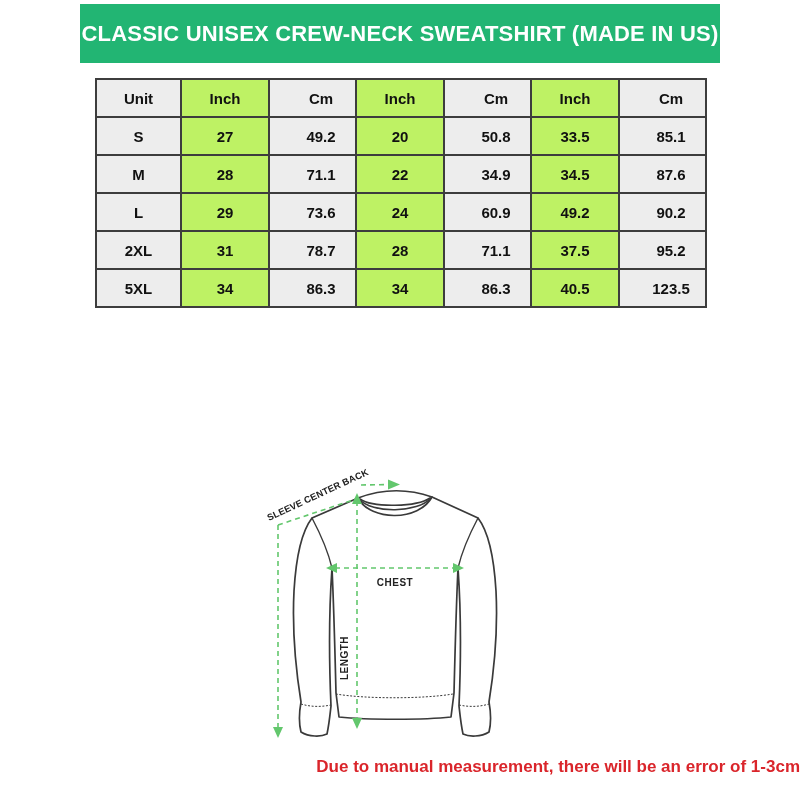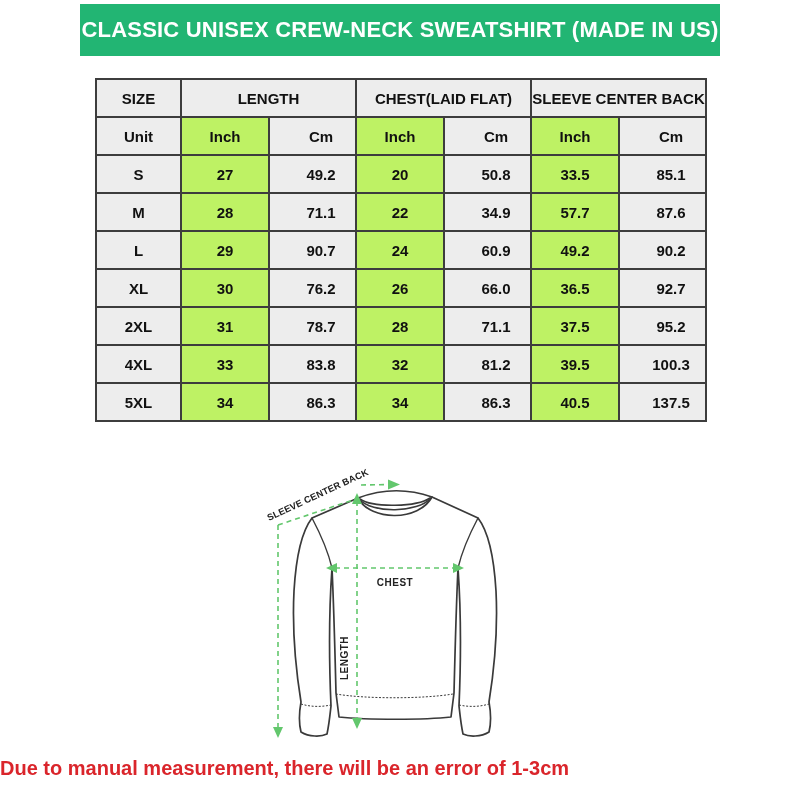--- a/index.html
+++ b/index.html
@@ -9,21 +9,21 @@
     --cell-gray:#ededed;
     --border:#3d3d3d;
     --note-red:#da252b;
   }
   html,body{margin:0;padding:0;}
   body{
     width:800px;height:800px;position:relative;background:#ffffff;
     font-family:"Liberation Sans","DejaVu Sans",sans-serif;overflow:hidden;
   }
   .banner{
-    position:absolute;left:80px;top:4px;width:640px;height:52px;
+    position:absolute;left:80px;top:4px;width:640px;height:59px;
     background:var(--green-banner);display:flex;align-items:center;justify-content:center;
   }
   .banner-title{
     color:#ffffff;font-size:22px;font-weight:bold;letter-spacing:.2px;white-space:nowrap;
   }
   .size-table{
     position:absolute;left:95px;top:78px;width:610px;
     border-collapse:collapse;table-layout:fixed;
   }
   .size-table td,.size-table th{
@@ -37,48 +37,42 @@
   .size-table .c-inch{background:#bef264;}
   .size-table .c-cm{background:var(--cell-gray);padding-left:17px;}
   .diagram{position:absolute;left:255px;top:455px;width:300px;height:300px;}
   .ol{fill:none;stroke:var(--outline);stroke-width:1.6;stroke-linejoin:round;stroke-linecap:round;}
   .ol-fill{fill:#ffffff;stroke:var(--outline);stroke-width:1.7;stroke-linejoin:round;}
   .seam{fill:none;stroke:var(--outline);stroke-width:1;stroke-dasharray:2 1.6;}
   .gline{fill:none;stroke:var(--green-arrow);stroke-width:1.6;stroke-dasharray:5 4;}
   .ghead{fill:var(--green-arrow);stroke:none;}
   .dlabel{fill:#222222;font-family:"Liberation Sans","DejaVu Sans",sans-serif;font-weight:bold;}
   .note{
-    position:absolute;left:0;top:757px;width:800px;text-align:left;
-    font-size:20px;font-weight:bold;color:var(--note-red);
+    position:absolute;left:0;top:757px;width:800px;text-align:right;
+    font-size:17px;font-weight:bold;color:var(--note-red);
   }
 </style>
 </head>
 <body>
 
 <div class="banner">
   <span class="banner-title">CLASSIC UNISEX CREW-NECK SWEATSHIRT (MADE IN US)</span>
 </div>
 
 <table class="size-table">
   <colgroup>
     <col style="width:85px">
       <col style="width:88px">
       <col style="width:87px">
     <col style="width:88px">
       <col style="width:87px">
       <col style="width:88px">
       <col style="width:87px">
   </colgroup>
   <thead>
-    <tr>
-      <th class="hdr">SIZE</th>
-      <th class="hdr" colspan="2">LENGTH</th>
-      <th class="hdr" colspan="2">CHEST(LAID FLAT)</th>
-      <th class="hdr" colspan="2">SLEEVE CENTER BACK</th>
-    </tr>
     <tr>
       <td class="c-size">Unit</td>
       <td class="c-inch">Inch</td>
       <td class="c-cm">Cm</td>
       <td class="c-inch">Inch</td>
       <td class="c-cm">Cm</td>
       <td class="c-inch">Inch</td>
       <td class="c-cm">Cm</td>
     </tr>
   </thead>
@@ -91,67 +85,49 @@
         <td class="c-cm">50.8</td>
         <td class="c-inch">33.5</td>
         <td class="c-cm">85.1</td>
       </tr>
       <tr>
         <td class="c-size">M</td>
         <td class="c-inch">28</td>
         <td class="c-cm">71.1</td>
         <td class="c-inch">22</td>
         <td class="c-cm">34.9</td>
-        <td class="c-inch">57.7</td>
+        <td class="c-inch">34.5</td>
         <td class="c-cm">87.6</td>
       </tr>
       <tr>
         <td class="c-size">L</td>
         <td class="c-inch">29</td>
-        <td class="c-cm">90.7</td>
+        <td class="c-cm">73.6</td>
         <td class="c-inch">24</td>
         <td class="c-cm">60.9</td>
         <td class="c-inch">49.2</td>
         <td class="c-cm">90.2</td>
-      </tr>
-      <tr>
-        <td class="c-size">XL</td>
-        <td class="c-inch">30</td>
-        <td class="c-cm">76.2</td>
-        <td class="c-inch">26</td>
-        <td class="c-cm">66.0</td>
-        <td class="c-inch">36.5</td>
-        <td class="c-cm">92.7</td>
       </tr>
       <tr>
         <td class="c-size">2XL</td>
         <td class="c-inch">31</td>
         <td class="c-cm">78.7</td>
         <td class="c-inch">28</td>
         <td class="c-cm">71.1</td>
         <td class="c-inch">37.5</td>
         <td class="c-cm">95.2</td>
       </tr>
       <tr>
-        <td class="c-size">4XL</td>
-        <td class="c-inch">33</td>
-        <td class="c-cm">83.8</td>
-        <td class="c-inch">32</td>
-        <td class="c-cm">81.2</td>
-        <td class="c-inch">39.5</td>
-        <td class="c-cm">100.3</td>
-      </tr>
-      <tr>
         <td class="c-size">5XL</td>
         <td class="c-inch">34</td>
         <td class="c-cm">86.3</td>
         <td class="c-inch">34</td>
         <td class="c-cm">86.3</td>
         <td class="c-inch">40.5</td>
-        <td class="c-cm">137.5</td>
+        <td class="c-cm">123.5</td>
       </tr>
     </tbody>
 </table>
 
 <svg class="diagram" viewBox="0 0 300 300" xmlns="http://www.w3.org/2000/svg">
 
   <path class="ol-fill" d="
     M 103,43 L 57,63
     C 47,76 41,102 39,136
     C 37,176 41,216 46,247

